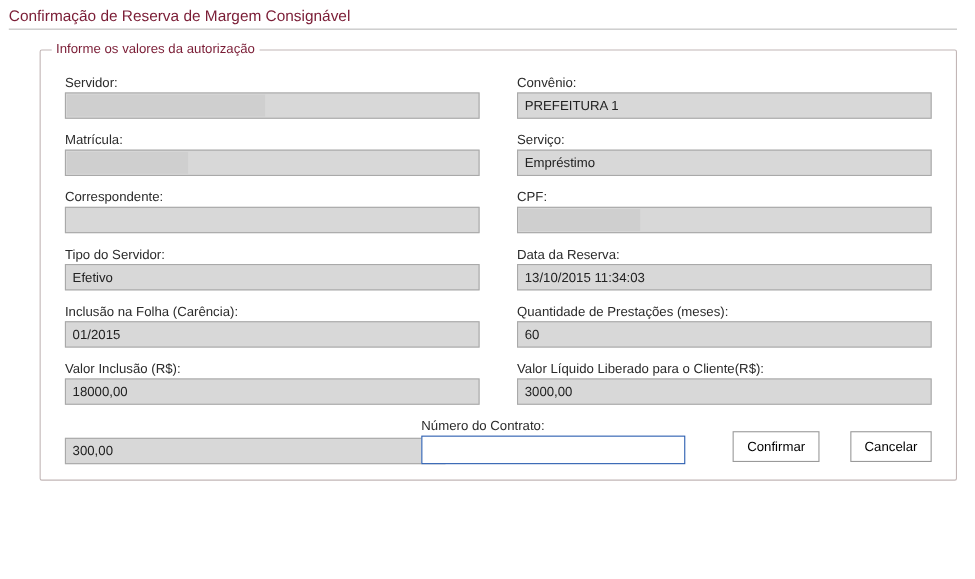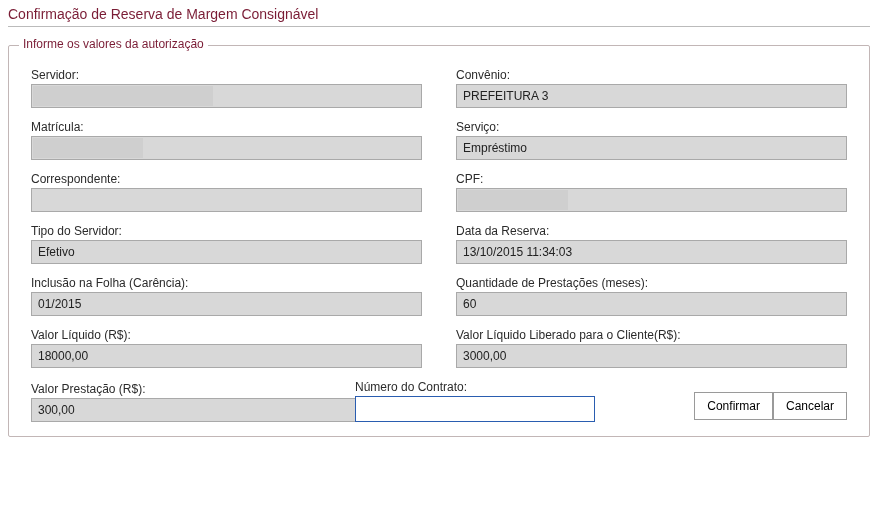--- a/index.html
+++ b/index.html
@@ -19,20 +19,21 @@
     font-weight: normal;
     padding: 2px 0 4px 0;
     border-bottom: 1px solid #bbb;
     margin: 0 0 18px 0;
   }
   .fieldset {
     position: relative;
     border: 1px solid #c2b6b6;
     border-radius: 2px;
     padding: 22px 22px 14px 22px;
+    margin-left: 28px;
   }
   .legend {
     position: absolute;
     top: -9px;
     left: 10px;
     background: #fff;
     color: #7a1c35;
     font-size: 12px;
     padding: 0 4px;
   }
@@ -80,21 +81,21 @@
   .bottom-row {
     display: flex;
     gap: 34px;
     align-items: flex-end;
   }
   .bottom-left { width: 290px; }
   .bottom-mid { flex: 0 0 auto; }
   .bottom-right {
     margin-left: auto;
     display: flex;
-    gap: 0;
+    gap: 28px;
     align-items: flex-start;
     padding-bottom: 2px;
   }
   .btn {
     border: 1px solid #9a9a9a;
     background: #fff;
     padding: 6px 12px;
     font-size: 12px;
     cursor: pointer;
   }
@@ -109,21 +110,21 @@
   <div class="fieldset">
     <div class="legend">Informe os valores da autorização</div>
 
     <div class="row">
       <div class="col">
         <label class="label">Servidor:</label>
         <div class="ro-box inner-shade"><div class="shade" style="width:180px"></div><span></span></div>
       </div>
       <div class="col">
         <label class="label">Convênio:</label>
-        <div class="ro-box"><span>PREFEITURA 3</span></div>
+        <div class="ro-box"><span>PREFEITURA 1</span></div>
       </div>
     </div>
 
     <div class="row">
       <div class="col">
         <label class="label">Matrícula:</label>
         <div class="ro-box inner-shade"><div class="shade"></div><span></span></div>
       </div>
       <div class="col">
         <label class="label">Serviço:</label>
@@ -159,32 +160,31 @@
         <div class="ro-box"><span>01/2015</span></div>
       </div>
       <div class="col">
         <label class="label">Quantidade de Prestações (meses):</label>
         <div class="ro-box"><span>60</span></div>
       </div>
     </div>
 
     <div class="row">
       <div class="col">
-        <label class="label">Valor Líquido (R$):</label>
+        <label class="label">Valor Inclusão (R$):</label>
         <div class="ro-box"><span>18000,00</span></div>
       </div>
       <div class="col">
         <label class="label">Valor Líquido Liberado para o Cliente(R$):</label>
         <div class="ro-box"><span>3000,00</span></div>
       </div>
     </div>
 
     <div class="bottom-row">
       <div class="bottom-left narrow">
-        <label class="label">Valor Prestação (R$):</label>
         <div class="ro-box"><span>300,00</span></div>
       </div>
       <div class="bottom-mid">
         <label class="label">Número do Contrato:</label>
         <input type="text" class="input" value="" style="">
       </div>
       <div class="bottom-right">
         <button class="btn">Confirmar</button>
         <button class="btn">Cancelar</button>
       </div>

